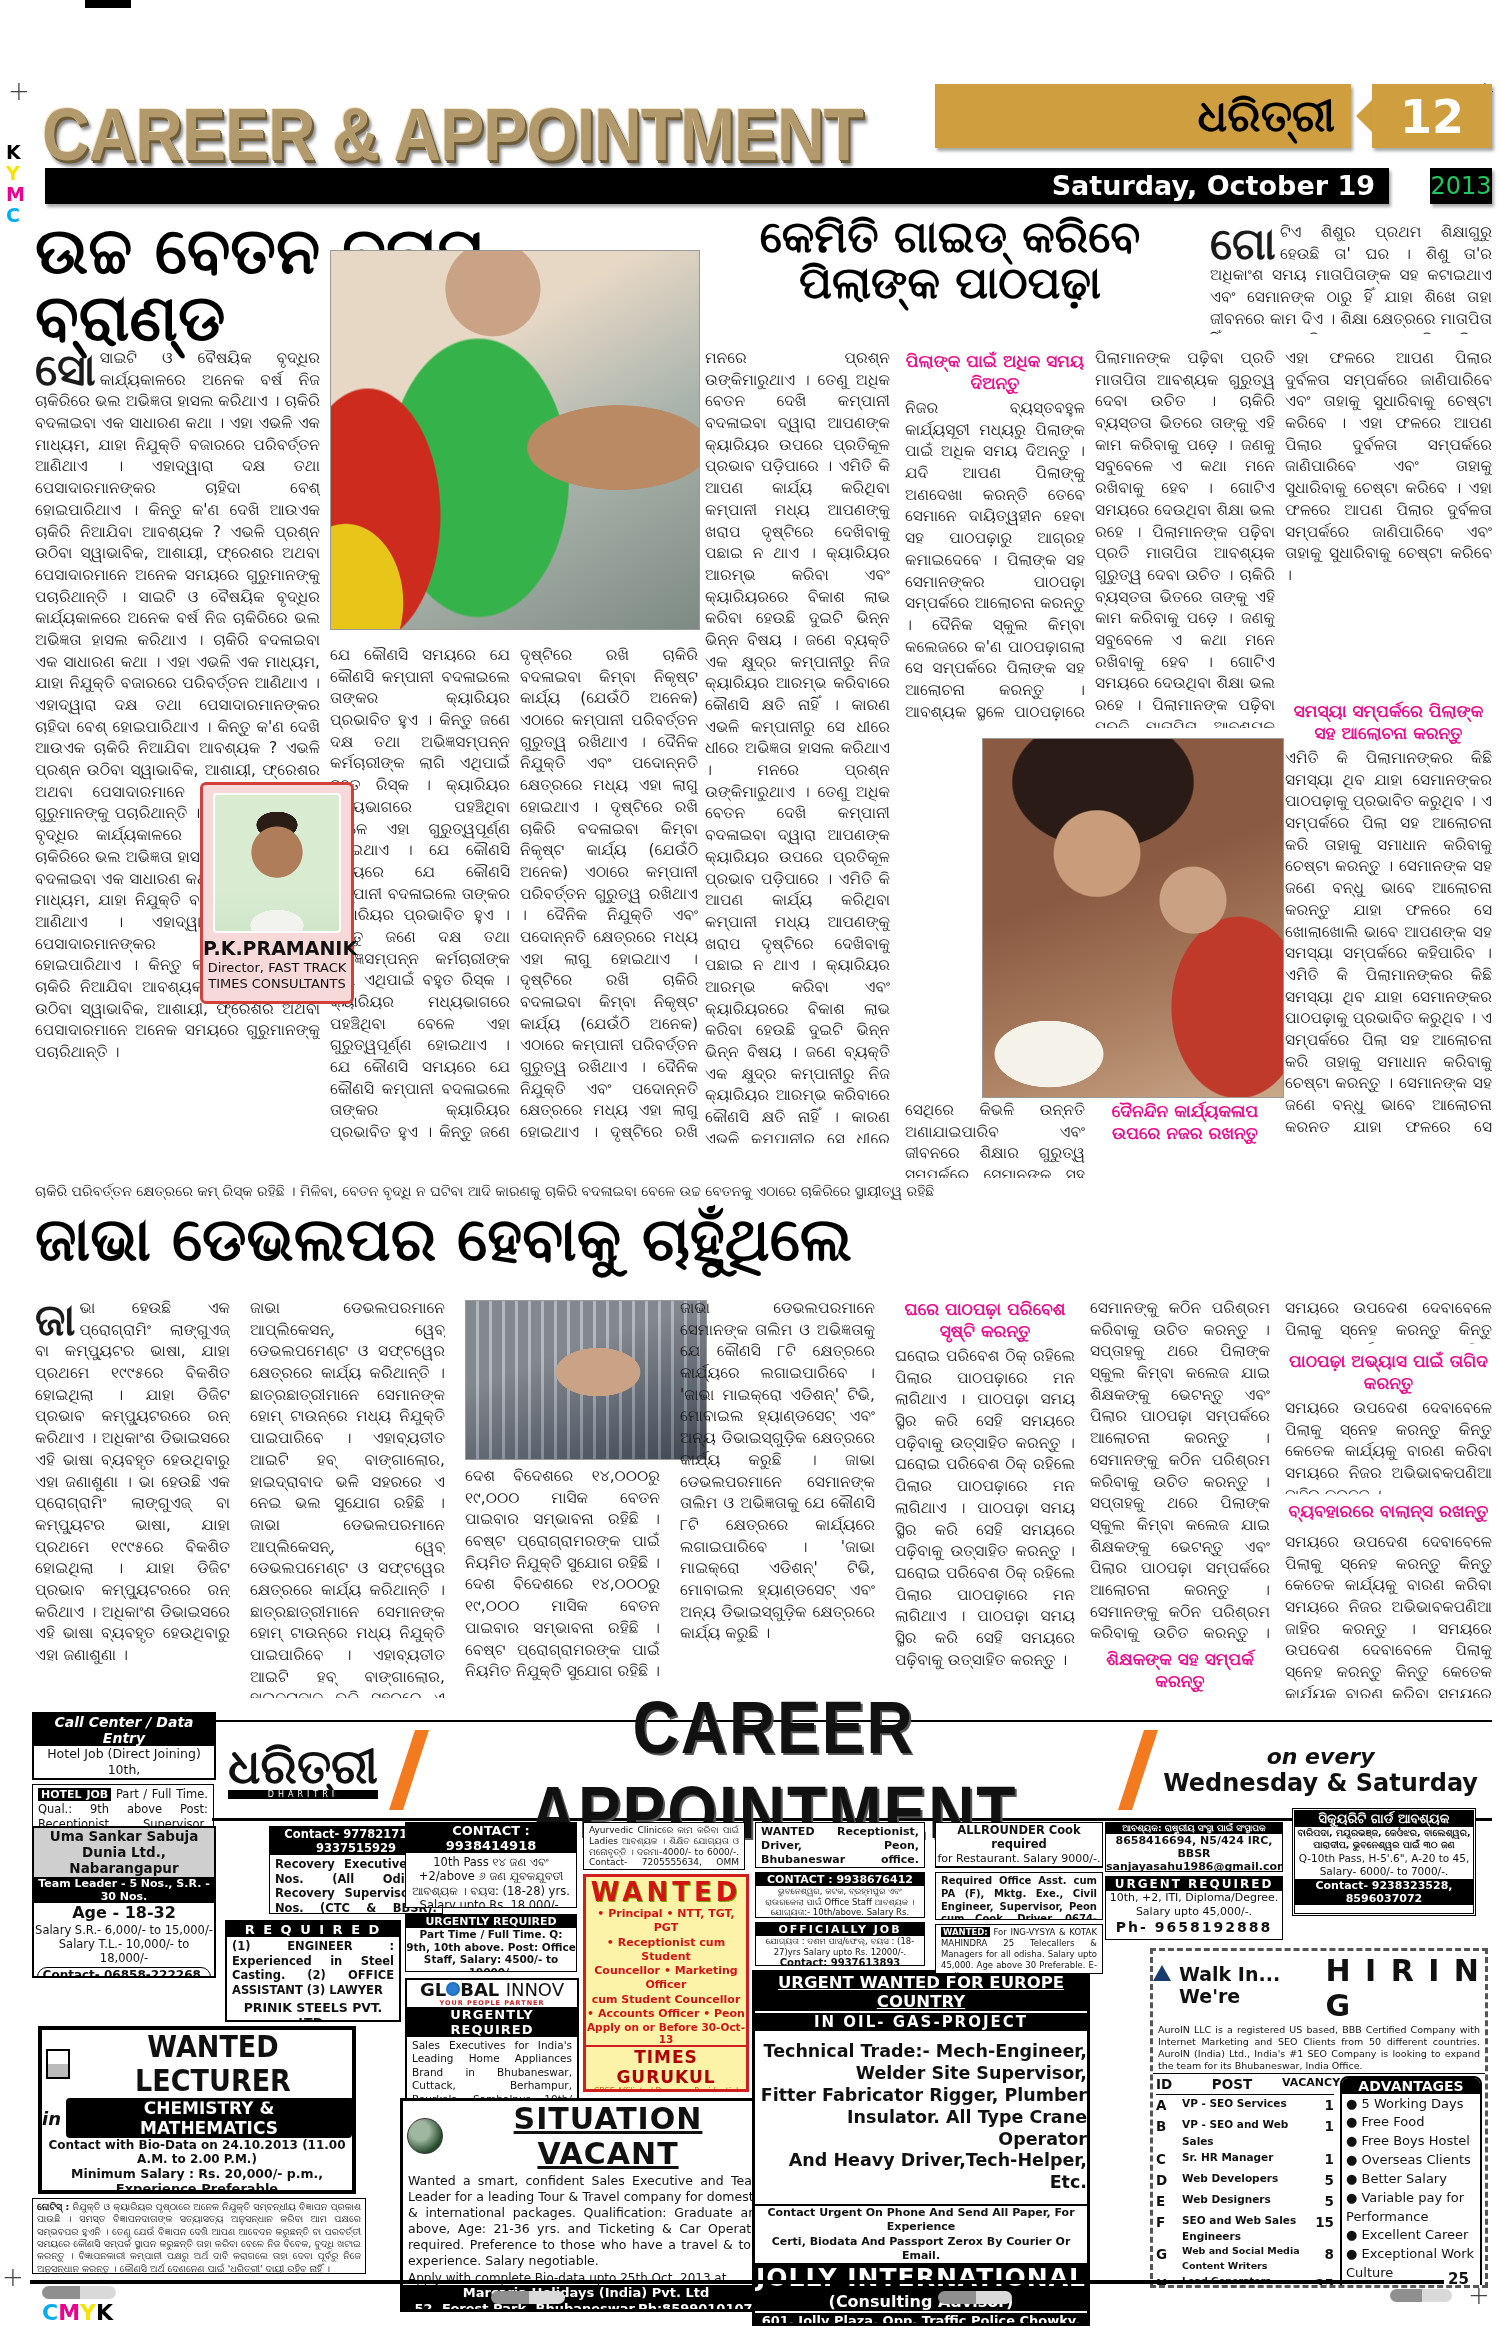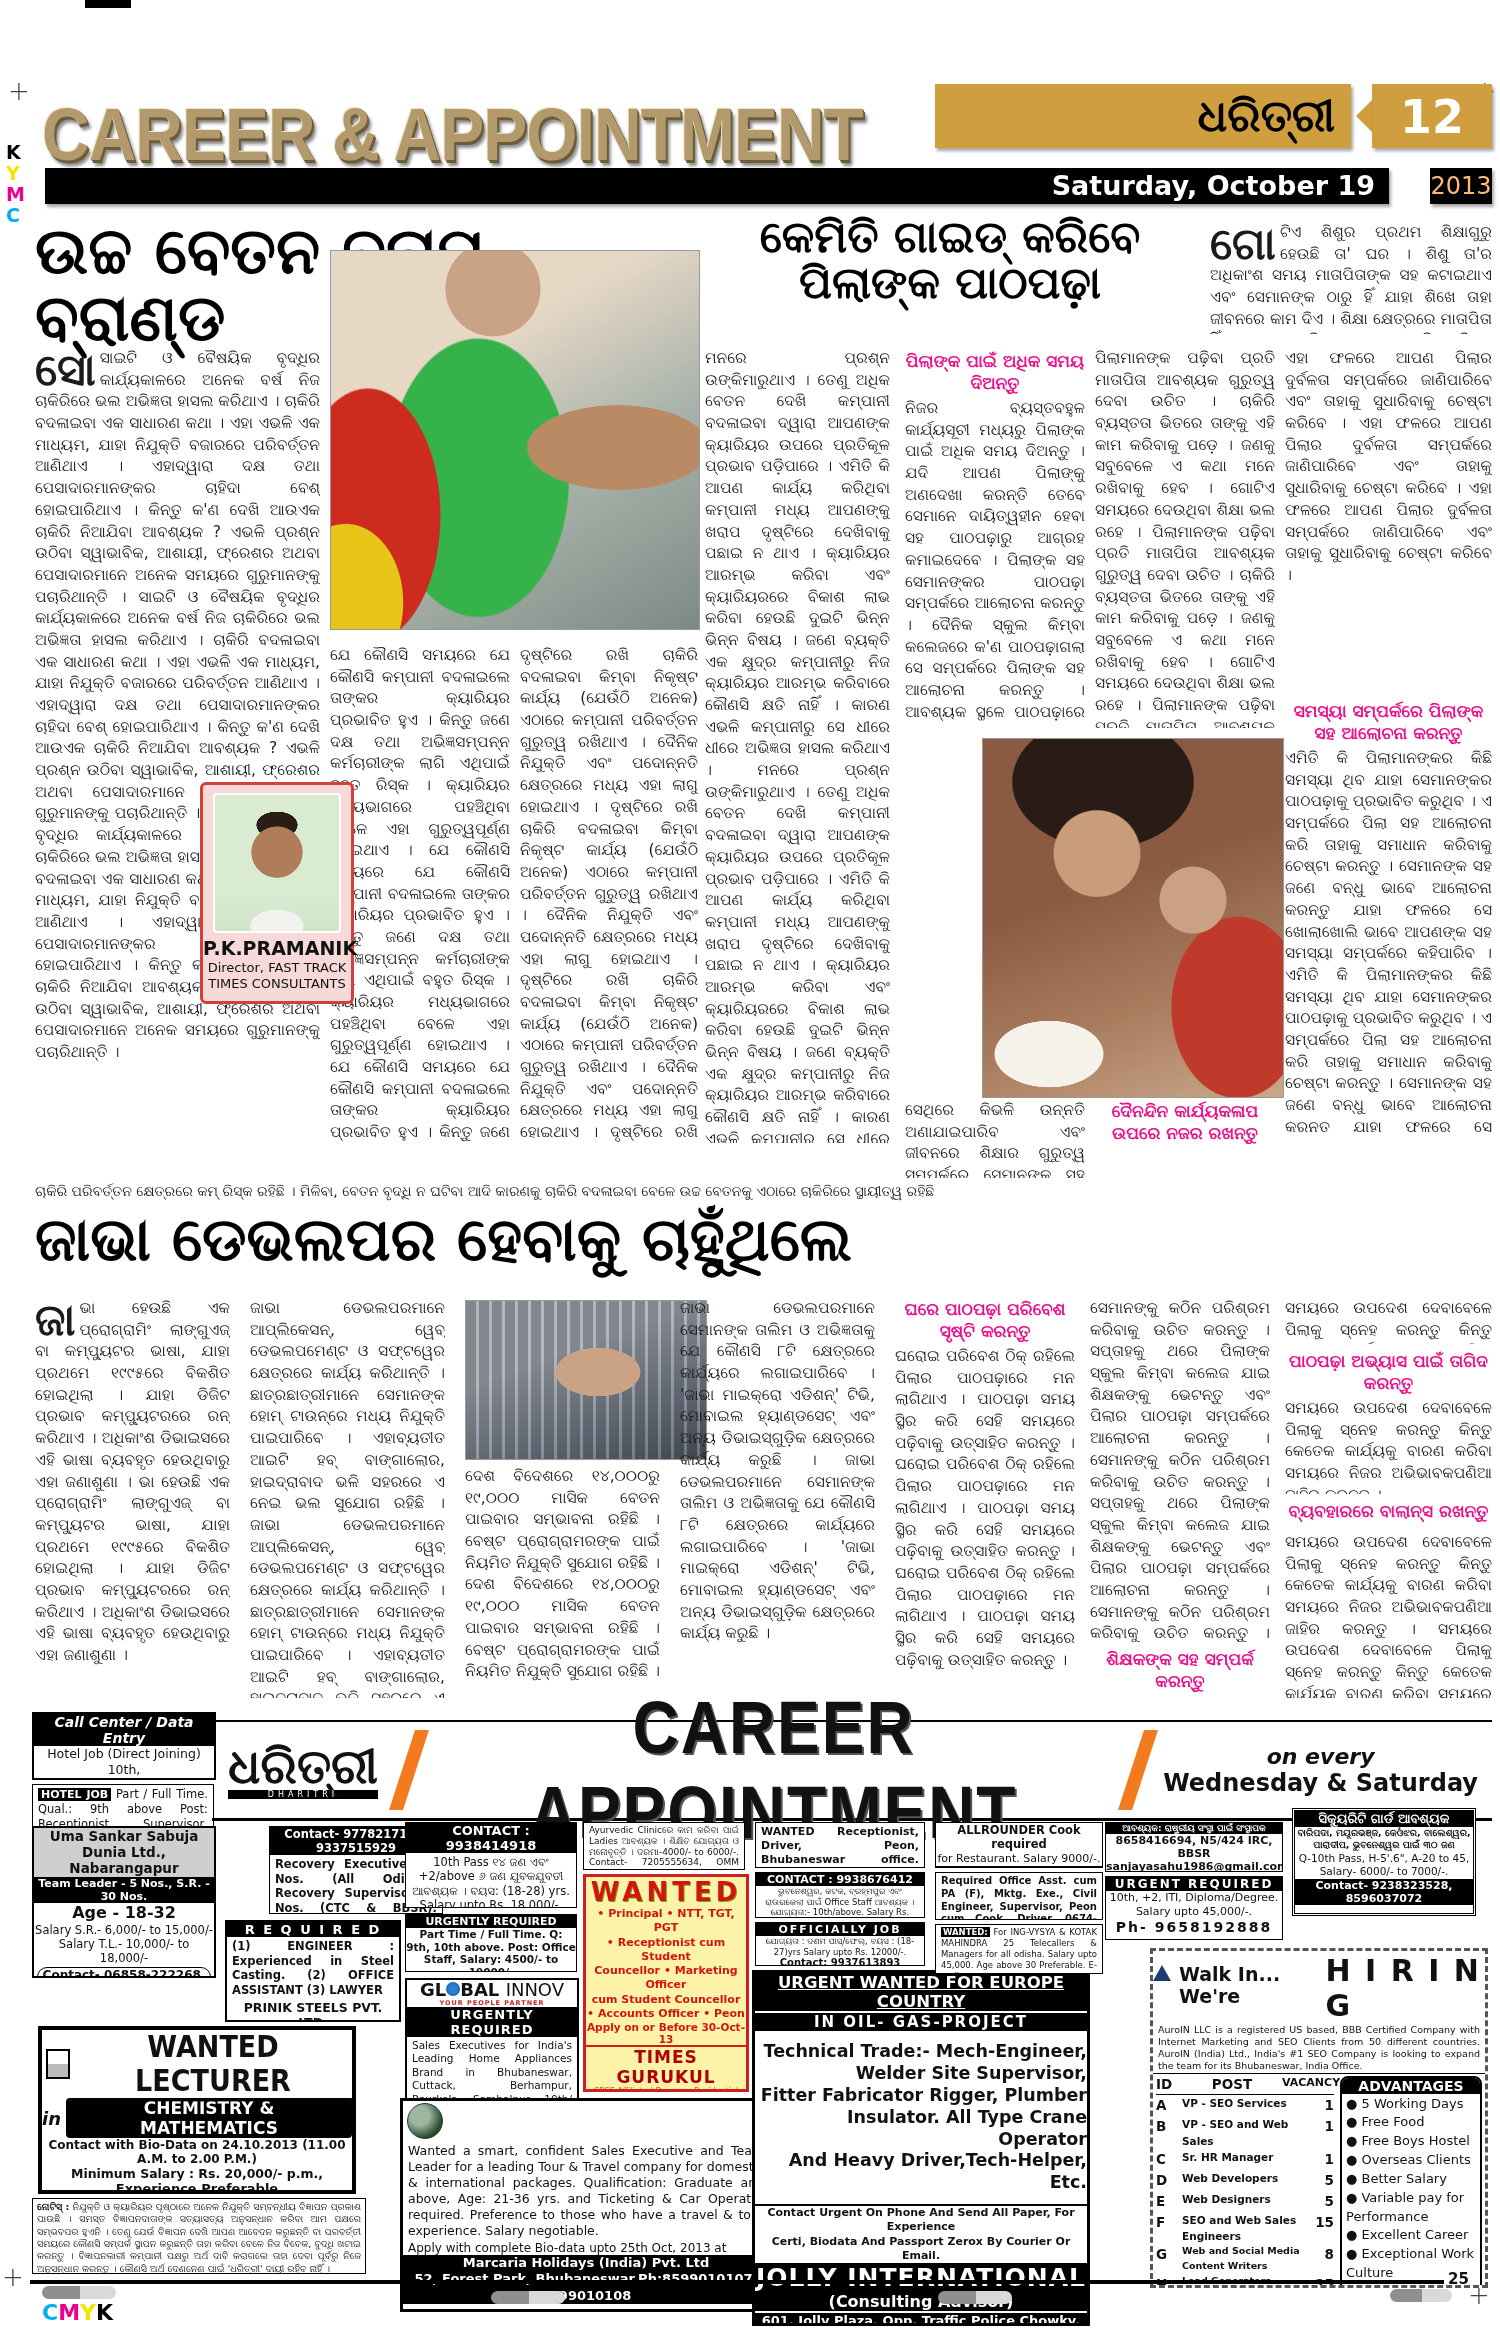--- a/index.html
+++ b/index.html
@@ -8,21 +8,21 @@
   .abs{position:absolute;}
   .crop{color:#444;font-size:26px;font-weight:300;line-height:1;}
   .goldtitle{font-family:"Liberation Sans",sans-serif;font-weight:bold;font-size:66px;letter-spacing:-1px;
     color:#b39a6c;transform:scaleY(1.12);transform-origin:top left;white-space:nowrap;
     text-shadow:-1px -1px 0 #efe4c8, 1px 1px 0 #6e5c39, 2px 2px 0 #6e5c39, 4px 5px 3px rgba(0,0,0,.45);}
   .goldbox{background:#cf9e3f;box-shadow:2px 3px 3px rgba(0,0,0,.35);}
   .papername{font-weight:bold;color:#000;font-size:44px;line-height:64px;text-align:right;padding-right:16px;}
   .pageno{color:#fff;font-weight:bold;font-size:46px;line-height:66px;text-align:center;}
   .datebar{background:#000;color:#fff;font-weight:bold;font-size:27px;line-height:36px;text-align:right;
     padding-right:14px;box-shadow:2px 3px 3px rgba(0,0,0,.35);}
-  .yearbox{background:#000;color:#fdba74;font-size:24px;line-height:36px;text-align:center;box-shadow:2px 3px 3px rgba(0,0,0,.35);}
+  .yearbox{background:#000;color:#22c55e;font-size:24px;line-height:36px;text-align:center;box-shadow:2px 3px 3px rgba(0,0,0,.35);}
   .headline{font-weight:bold;color:#000;line-height:1.05;}
   .col{font-size:15.5px;line-height:1.4;text-align:justify;color:#1b1b1b;overflow:hidden;}
   .dropcap{float:left;font-size:44px;line-height:.9;font-weight:bold;padding:2px 4px 0 0;}
   .subhead{color:#ec0e8c;font-weight:bold;font-size:17px;text-align:center;line-height:1.3;background:#fff;}
   .photo{border:1px solid #999;}
   .expertbox{background:#f7d9d9;border:3px solid #d2403c;border-radius:6px;text-align:center;}
   .expertphoto{margin:8px auto 4px auto;border:2px solid #fff;border-radius:4px;}
   .ad{border:2px solid #000;background:#fff;overflow:hidden;}
   .adbar{background:#000;color:#fff;font-weight:bold;text-align:center;}
   .adsmall{font-size:12.5px;line-height:1.25;padding:2px 4px;text-align:center;}
@@ -253,20 +253,21 @@
     <div class="adbar" style="font-size:13px;letter-spacing:1px;">URGENTLY REQUIRED</div>
     <div class="adjust" style="font-size:10.5px;">Sales Executives for India's Leading Home Appliances Brand in Bhubaneswar, Cuttack, Berhampur, Rourkela, Sambalpur. 10th/ +2/ Graduate Candidates</div>
     <div style="font-weight:bold;font-size:11px;text-align:center;">Salary - 6500/- PM</div>
     <div class="adbar" style="font-size:12px;">Walk-In between 19th - 25th</div>
 
   </div>
 
   <div class="abs ad" style="left:400px;top:2098px;width:366px;height:208px;border-width:3px;">
     <div style="display:flex;align-items:center;">
       <div style="width:34px;height:34px;border-radius:50%;margin:2px 4px;background:radial-gradient(circle at 35% 35%,#9fb6a0 0 30%,#274d2e 70%,#11210f 100%);border:1px solid #333;"></div>
+      <div style="flex:1;text-align:center;font-weight:bold;font-size:30px;text-decoration:underline;letter-spacing:1px;">SITUATION VACANT</div>
     </div>
     <div class="adjust" style="font-size:12.5px;">Wanted a smart, confident Sales Executive and Team Leader for a leading Tour &amp; Travel company for domestic &amp; international packages. Qualification: Graduate and above, Age: 21-36 yrs. and Ticketing &amp; Car Operator required. Preference to those who have a travel &amp; tour experience. Salary negotiable.</div>
     <div style="font-size:12px;text-align:justify;padding:0 5px;">Apply with complete Bio-data upto 25th Oct, 2013 at</div>
     <div class="adbar" style="font-size:13px;line-height:1.25;">
       <div>Marcaria Holidays (India) Pvt. Ltd</div>
       <div>52, Forest Park, Bhubaneswar.Ph:8599010107, 8599010108</div>
 
     </div>
 
   </div>

